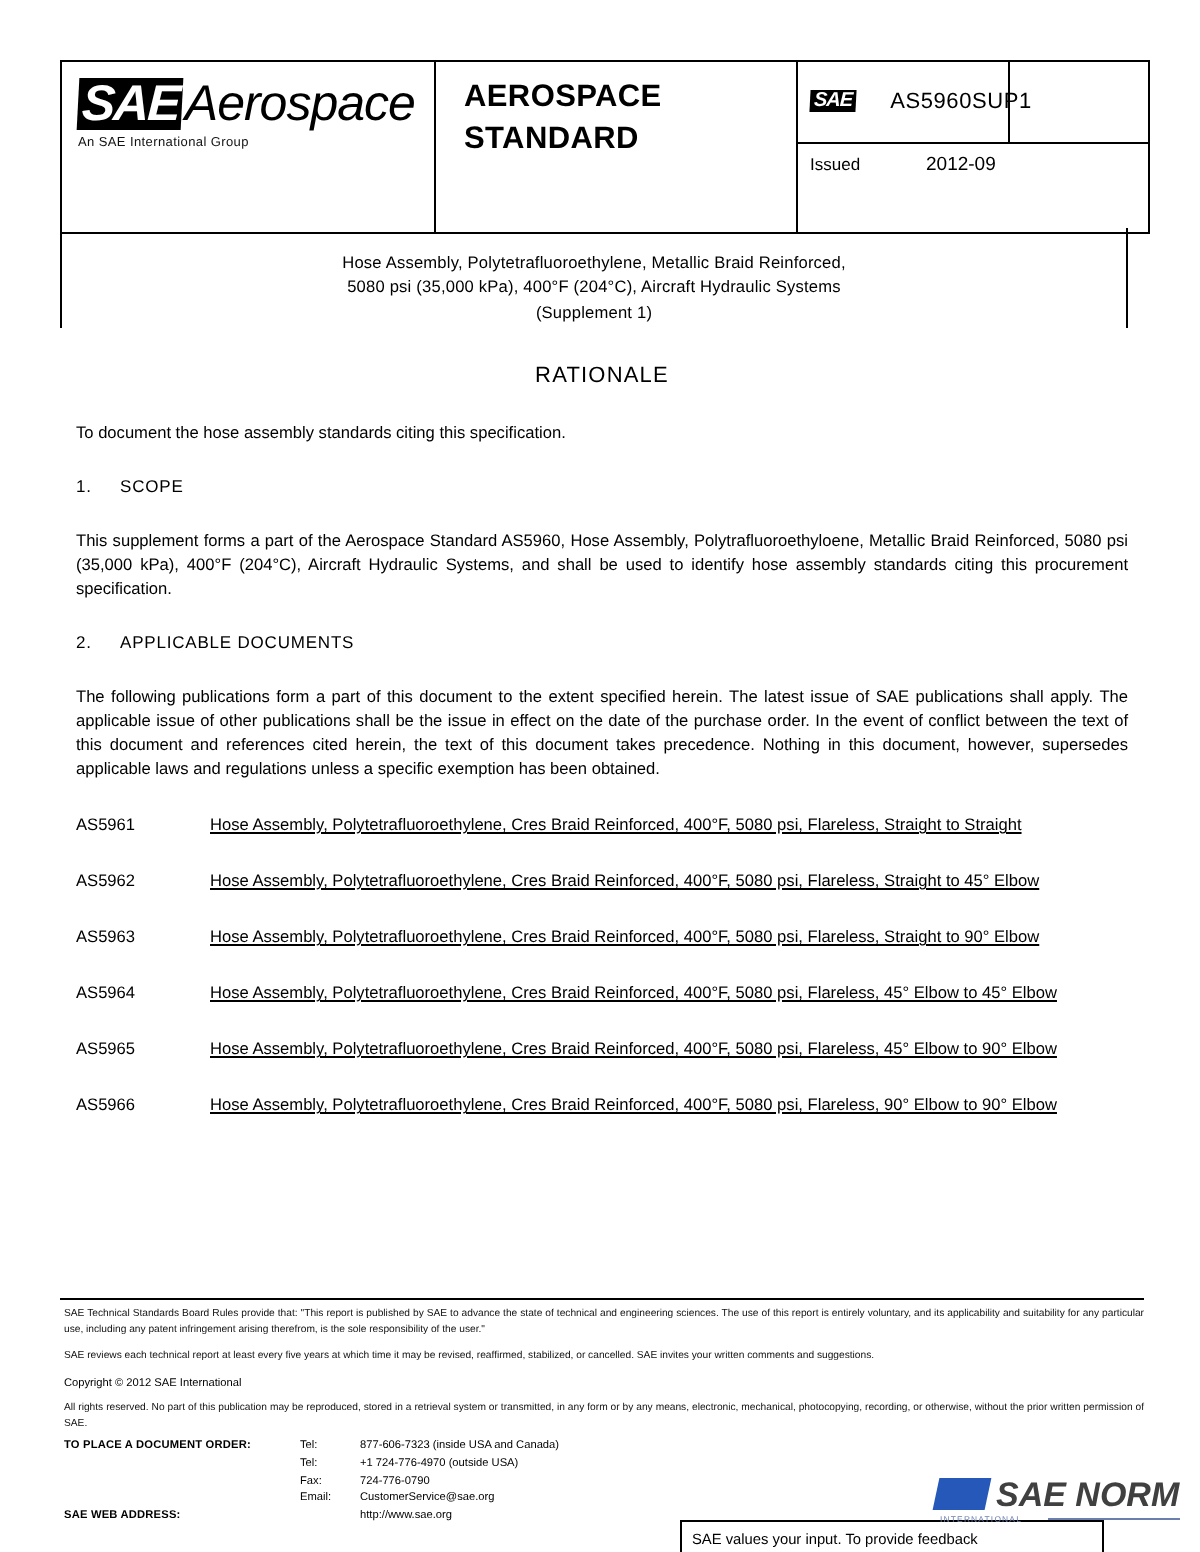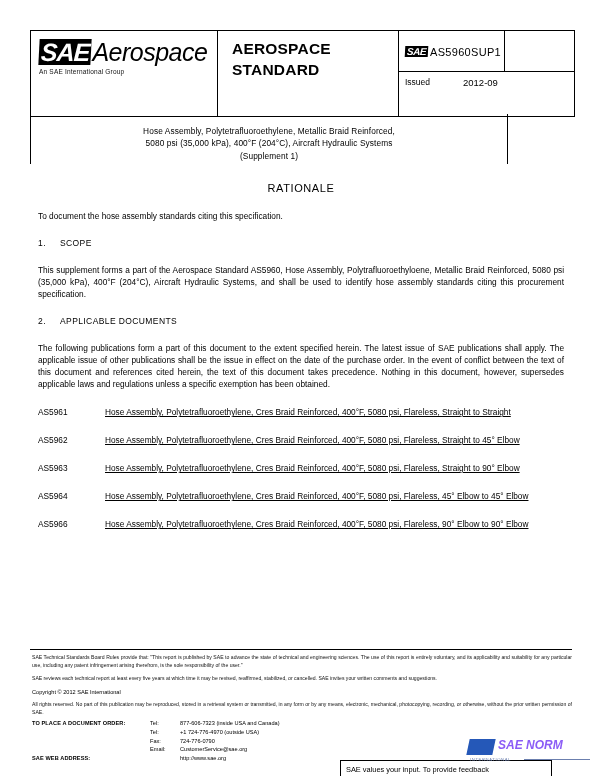--- a/index.html
+++ b/index.html
@@ -127,42 +127,42 @@
   }
   .docnum-inner {
     position: absolute;
     left: 6px;
     top: 11px;
     white-space: nowrap;
   }
   .docnum-text {
     font-size: 11px;
     letter-spacing: 0.3px;
-    margin-left: 2px;
+    margin-left: 17px;
     vertical-align: middle;
   }
   .issued-label {
     position: absolute;
     left: 6px;
     top: 5px;
     font-size: 8.5px;
   }
   .issued-value {
     position: absolute;
     left: 64px;
     top: 5px;
     font-size: 9.5px;
   }
 
   
   .subtitle-box {
     position: absolute;
     left: 30px;
     top: 114px;
-    width: 478px;
+    width: 534px;
     height: 50px;
     border-left: 1px solid #000;
     border-right: 1px solid #000;
     box-sizing: border-box;
     text-align: center;
     padding-top: 11px;
   }
   .subtitle-line {
     font-size: 8.3px;
     line-height: 1.5;
@@ -288,24 +288,24 @@
     left: 468px;
     top: 738px;
     width: 130px;
     height: 38px;
     pointer-events: none;
   }
   .wm-text {
     position: absolute;
     left: 30px;
     top: 0px;
-    font-size: 12px;
+    font-size: 17px;
     font-weight: bold;
     font-style: italic;
-    color: #8b5cf6;
+    color: #404040;
     letter-spacing: 0px;
     white-space: nowrap;
     text-align: center;
   }
   .wm-badge {
     position: absolute;
     left: 0px;
     top: 1px;
     width: 26px;
     height: 16px;
@@ -400,20 +400,24 @@
       </div>
       <div class="refrow">
         <div class="refcode">AS5963</div>
         <div class="refdesc">Hose Assembly, Polytetrafluoroethylene, Cres Braid Reinforced, 400°F, 5080 psi, Flareless, Straight to 90° Elbow</div>
       </div>
       <div class="refrow">
         <div class="refcode">AS5964</div>
         <div class="refdesc">Hose Assembly, Polytetrafluoroethylene, Cres Braid Reinforced, 400°F, 5080 psi, Flareless, 45° Elbow to 45° Elbow</div>
       </div>
       <div class="refrow">
+        <div class="refcode">AS5965</div>
+        <div class="refdesc">Hose Assembly, Polytetrafluoroethylene, Cres Braid Reinforced, 400°F, 5080 psi, Flareless, 45° Elbow to 90° Elbow</div>
+      </div>
+      <div class="refrow">
         <div class="refcode">AS5966</div>
         <div class="refdesc">Hose Assembly, Polytetrafluoroethylene, Cres Braid Reinforced, 400°F, 5080 psi, Flareless, 90° Elbow to 90° Elbow</div>
       </div>
     </div>
 
   </div>
 
   <div class="footer-rule"></div>
 
   <div class="footer">

